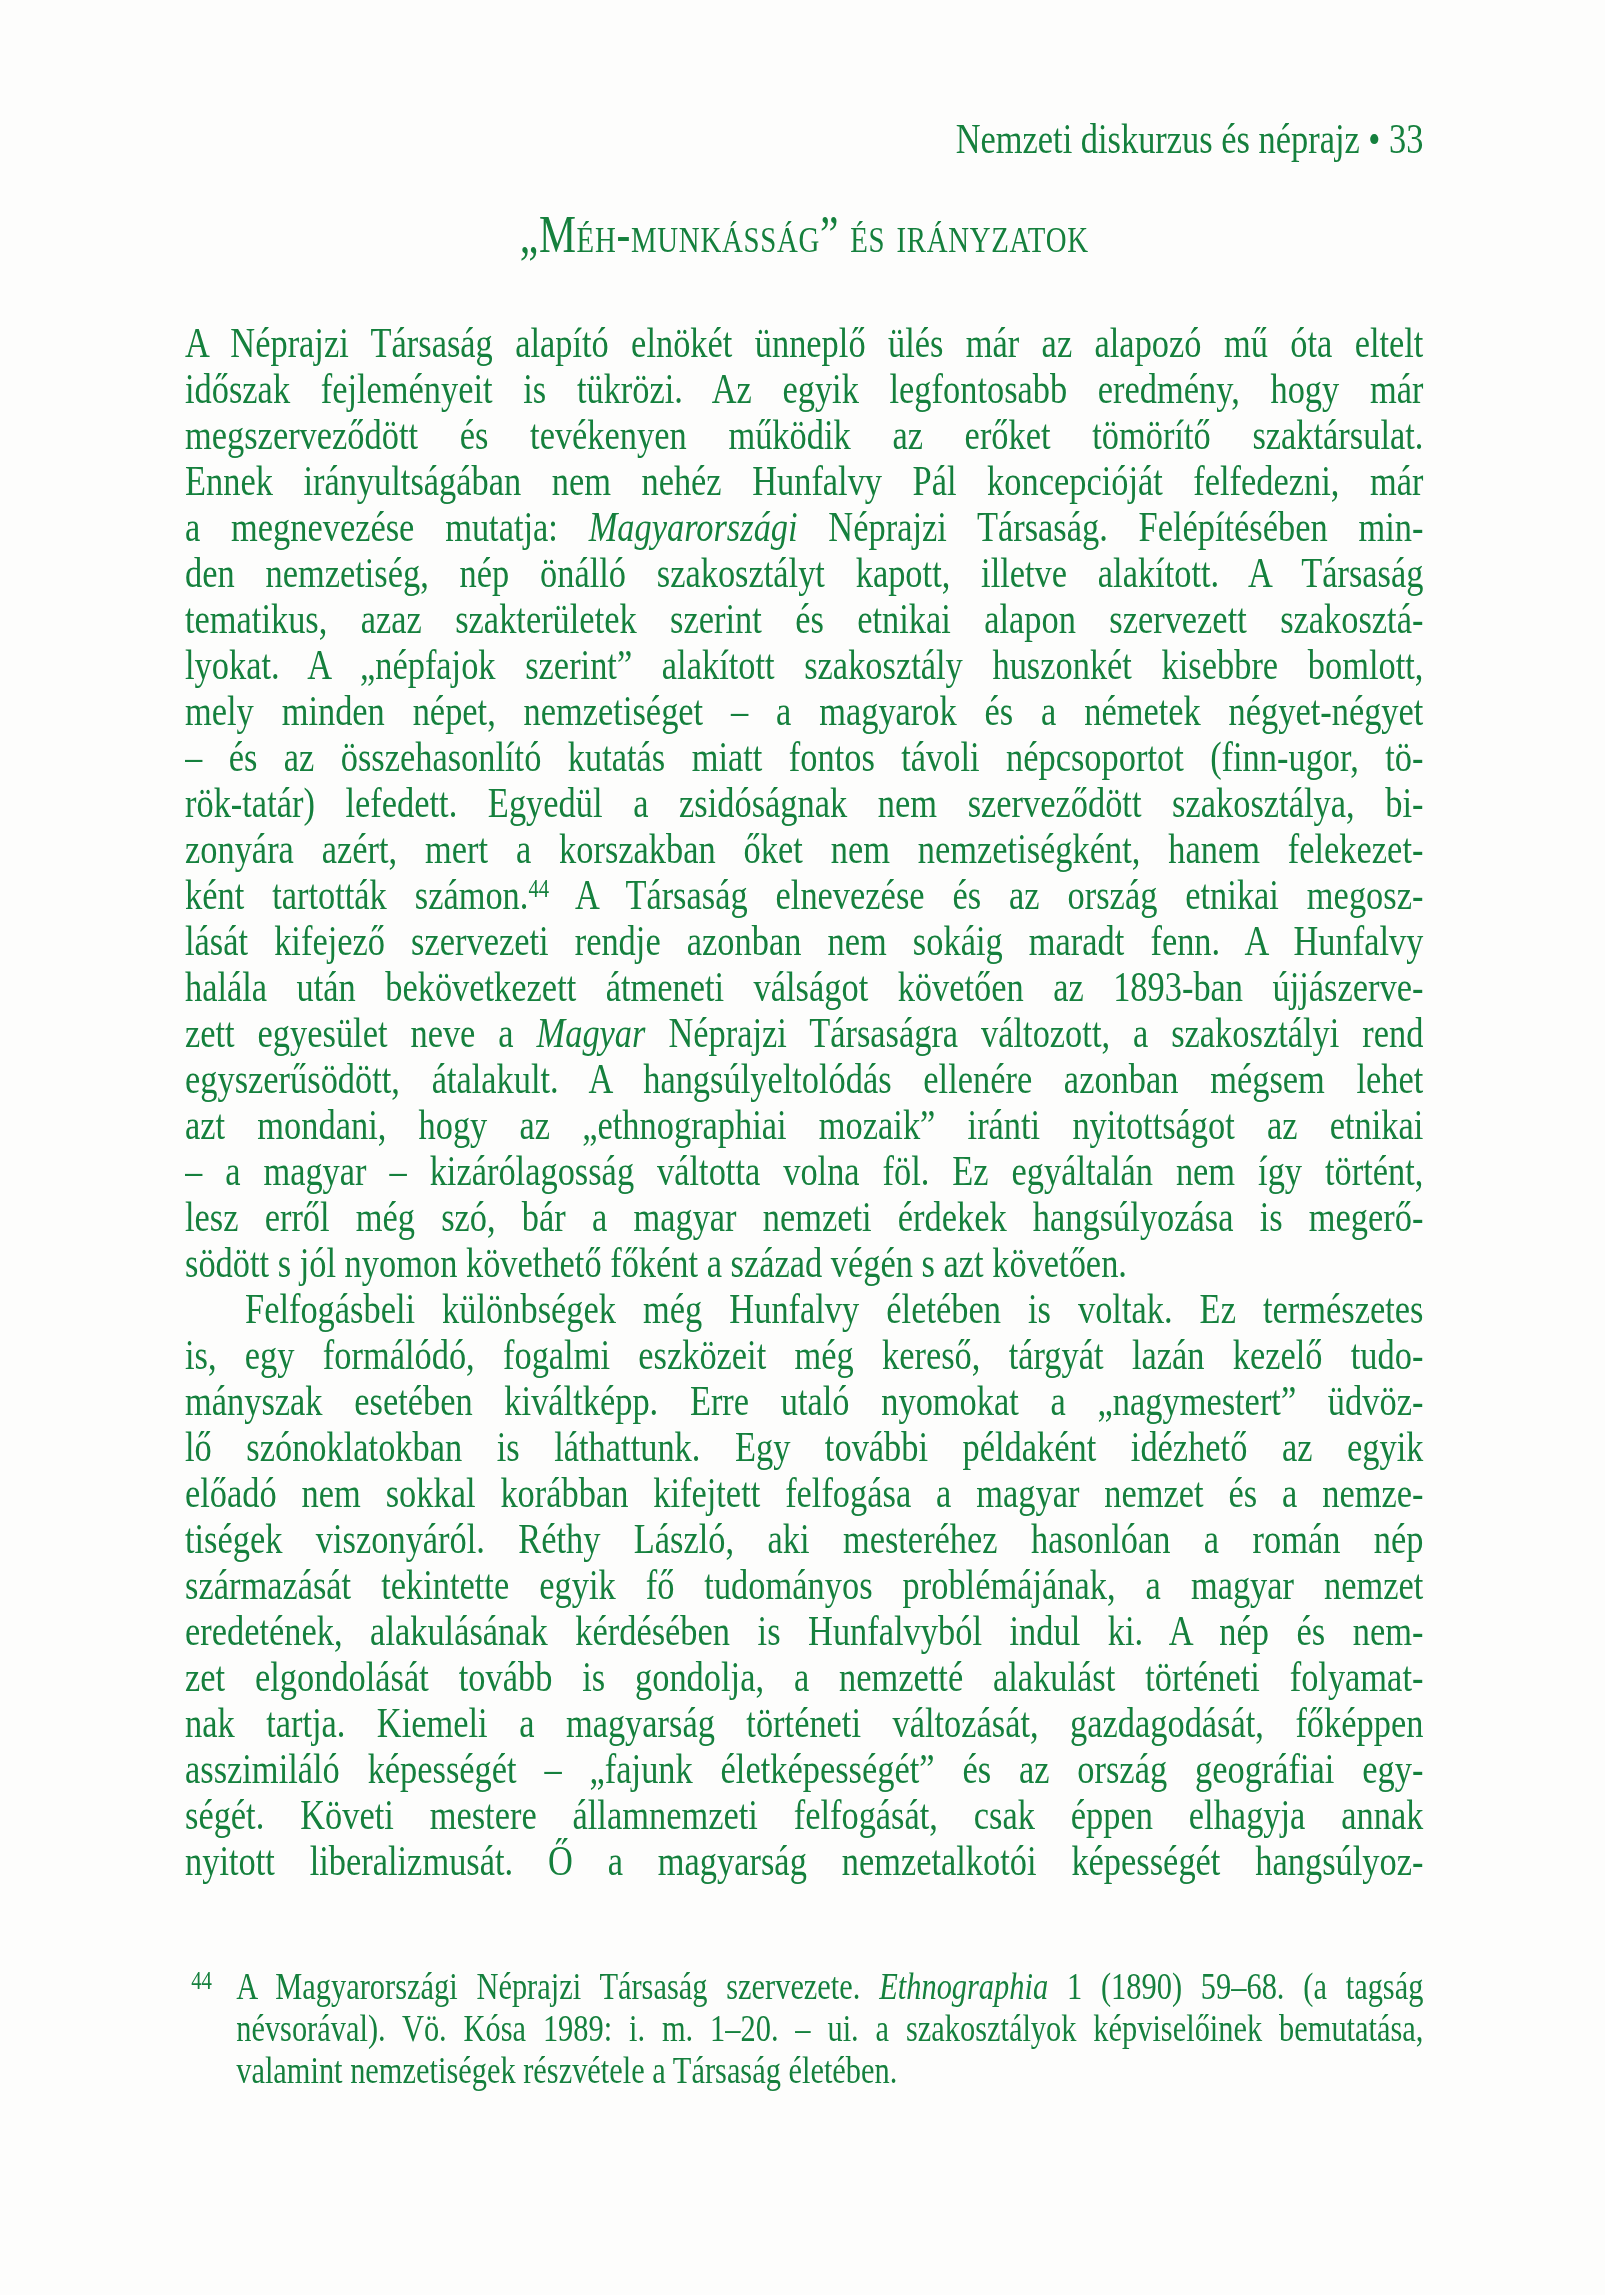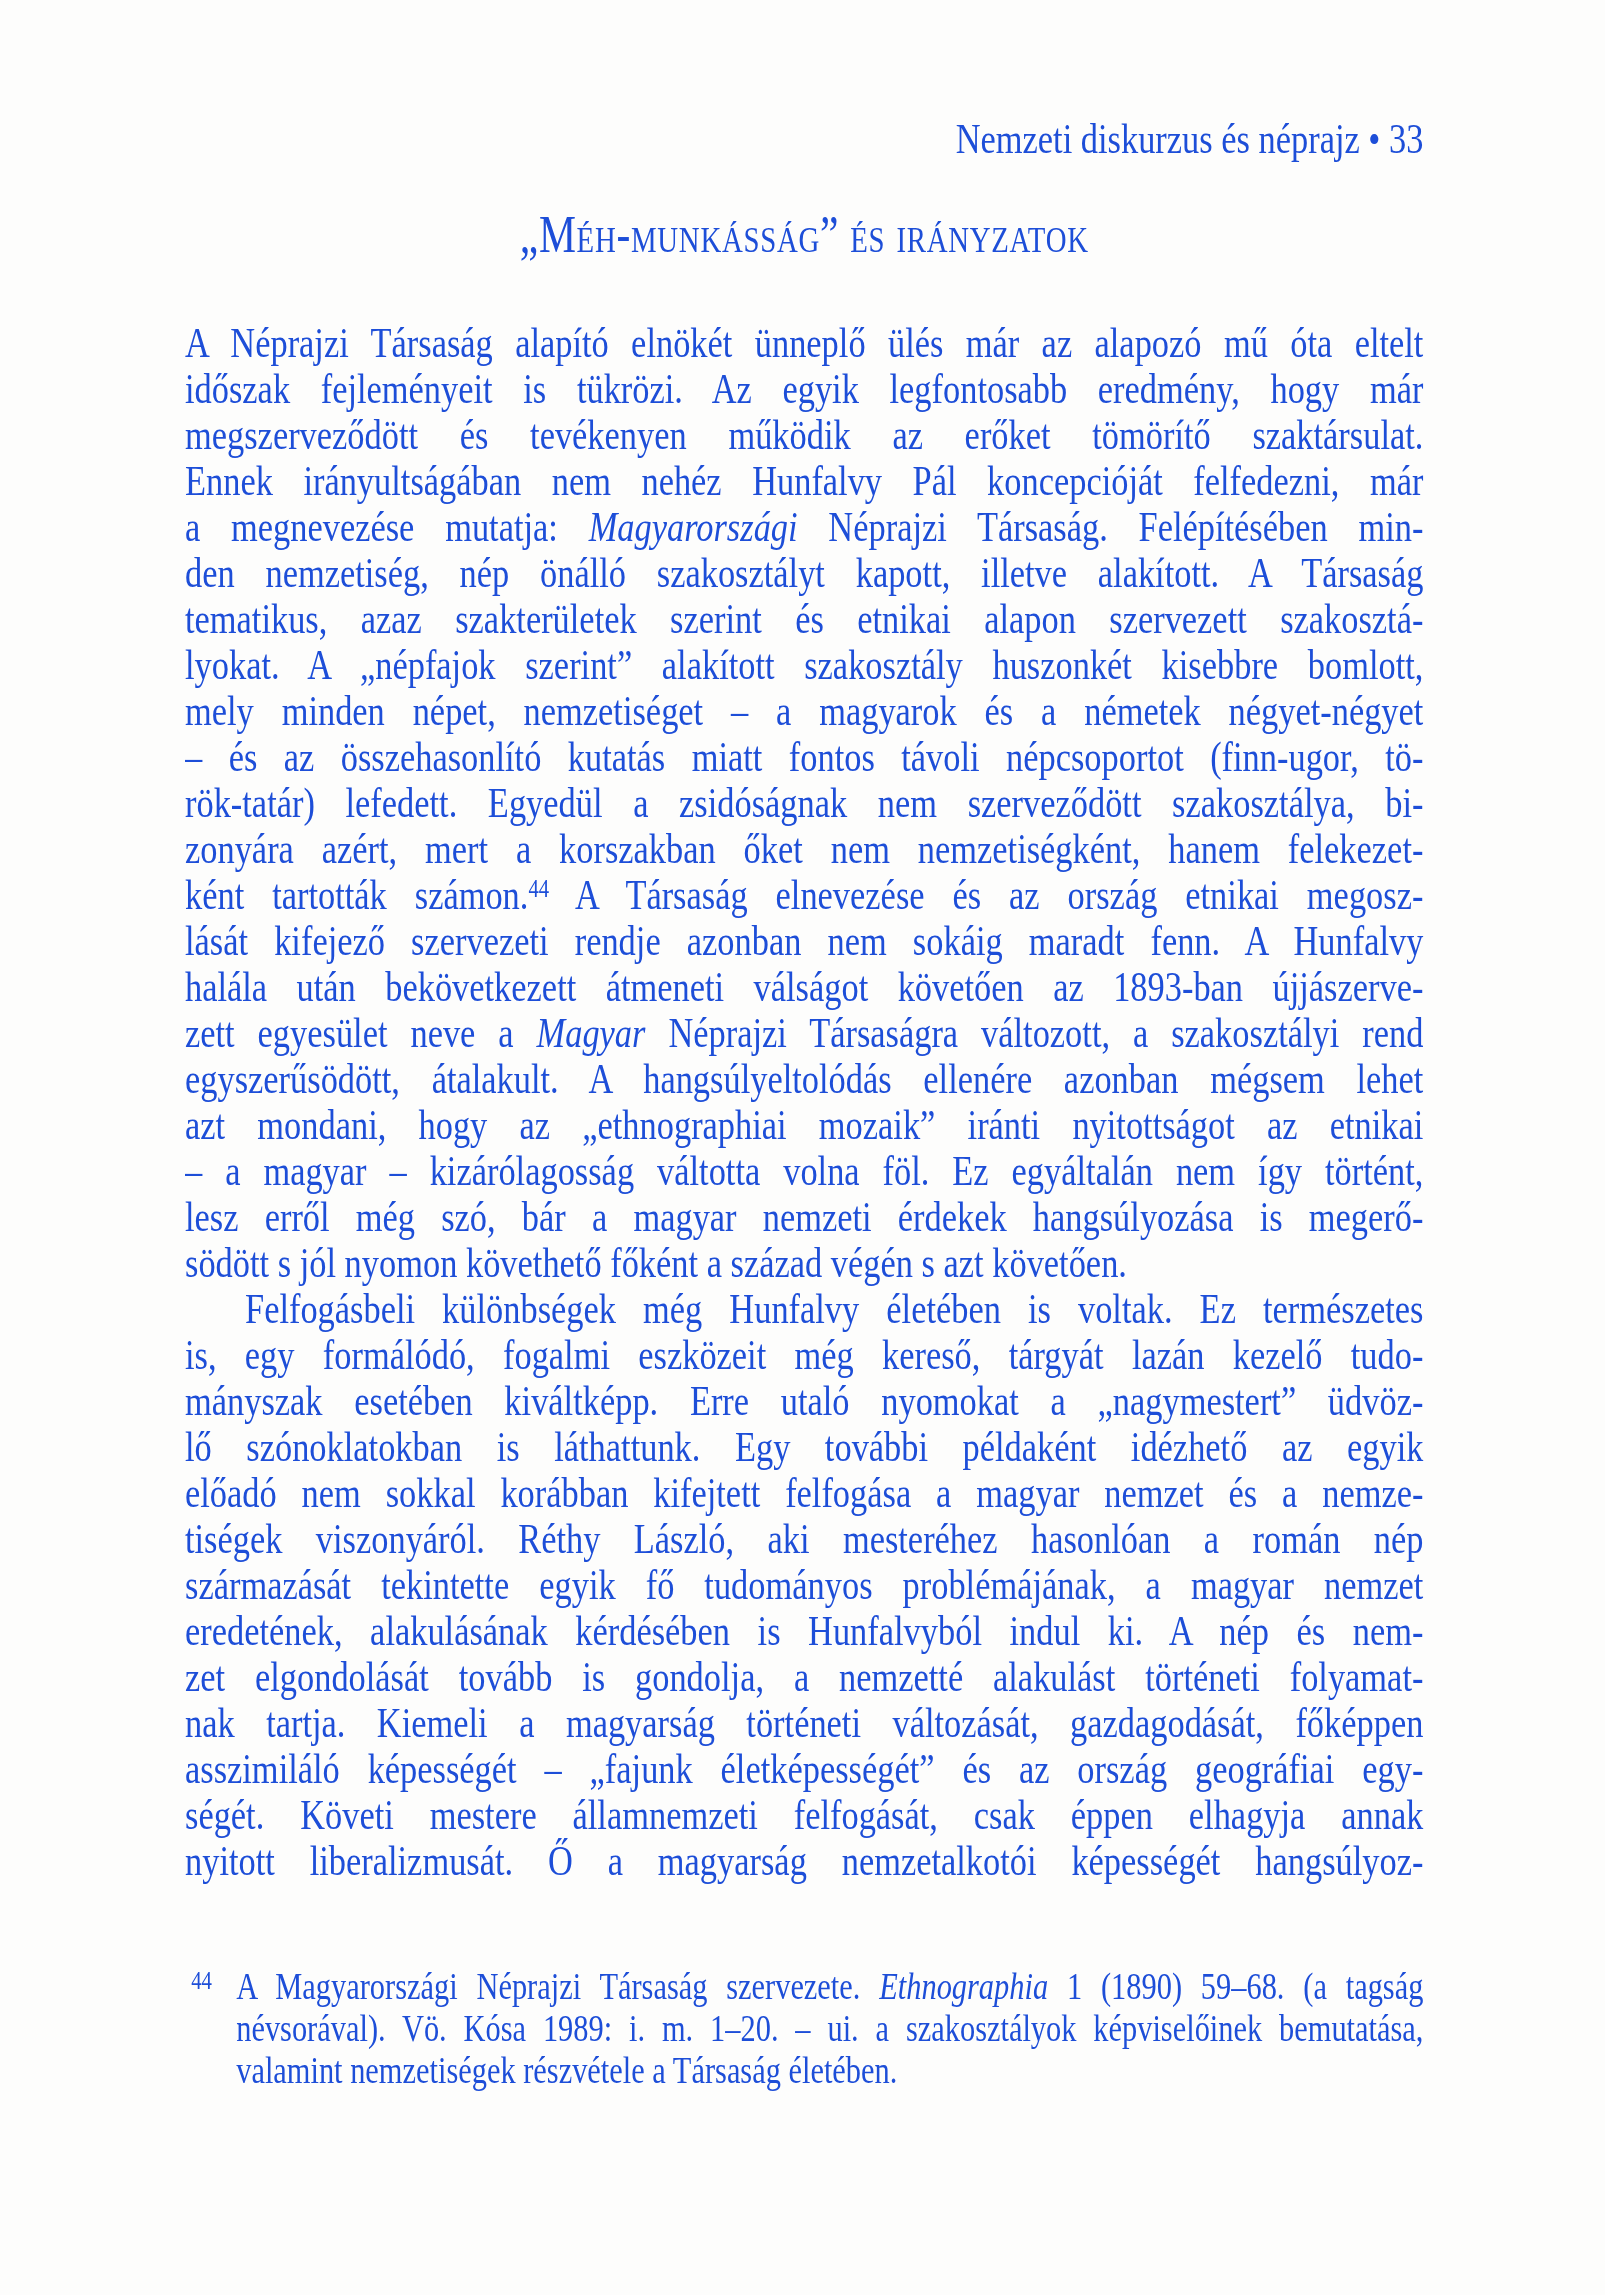--- a/index.html
+++ b/index.html
@@ -10,21 +10,21 @@
     overflow: hidden;
     background: #ffffff;
   }
   .page {
     position: absolute;
     left: 0; top: 0;
     width: 1605px;
     height: 2295px;
     background: #fdfdfc;
     font-family: "Liberation Serif", serif;
-    color: #1d4ed8;
+    color: #15803d;
   }
   
   .condense {
     position: absolute;
     left: 185px;
     top: 0;
     width: 1548px;
     height: 2295px;
     transform: scaleX(0.8);
     transform-origin: 0 0;

